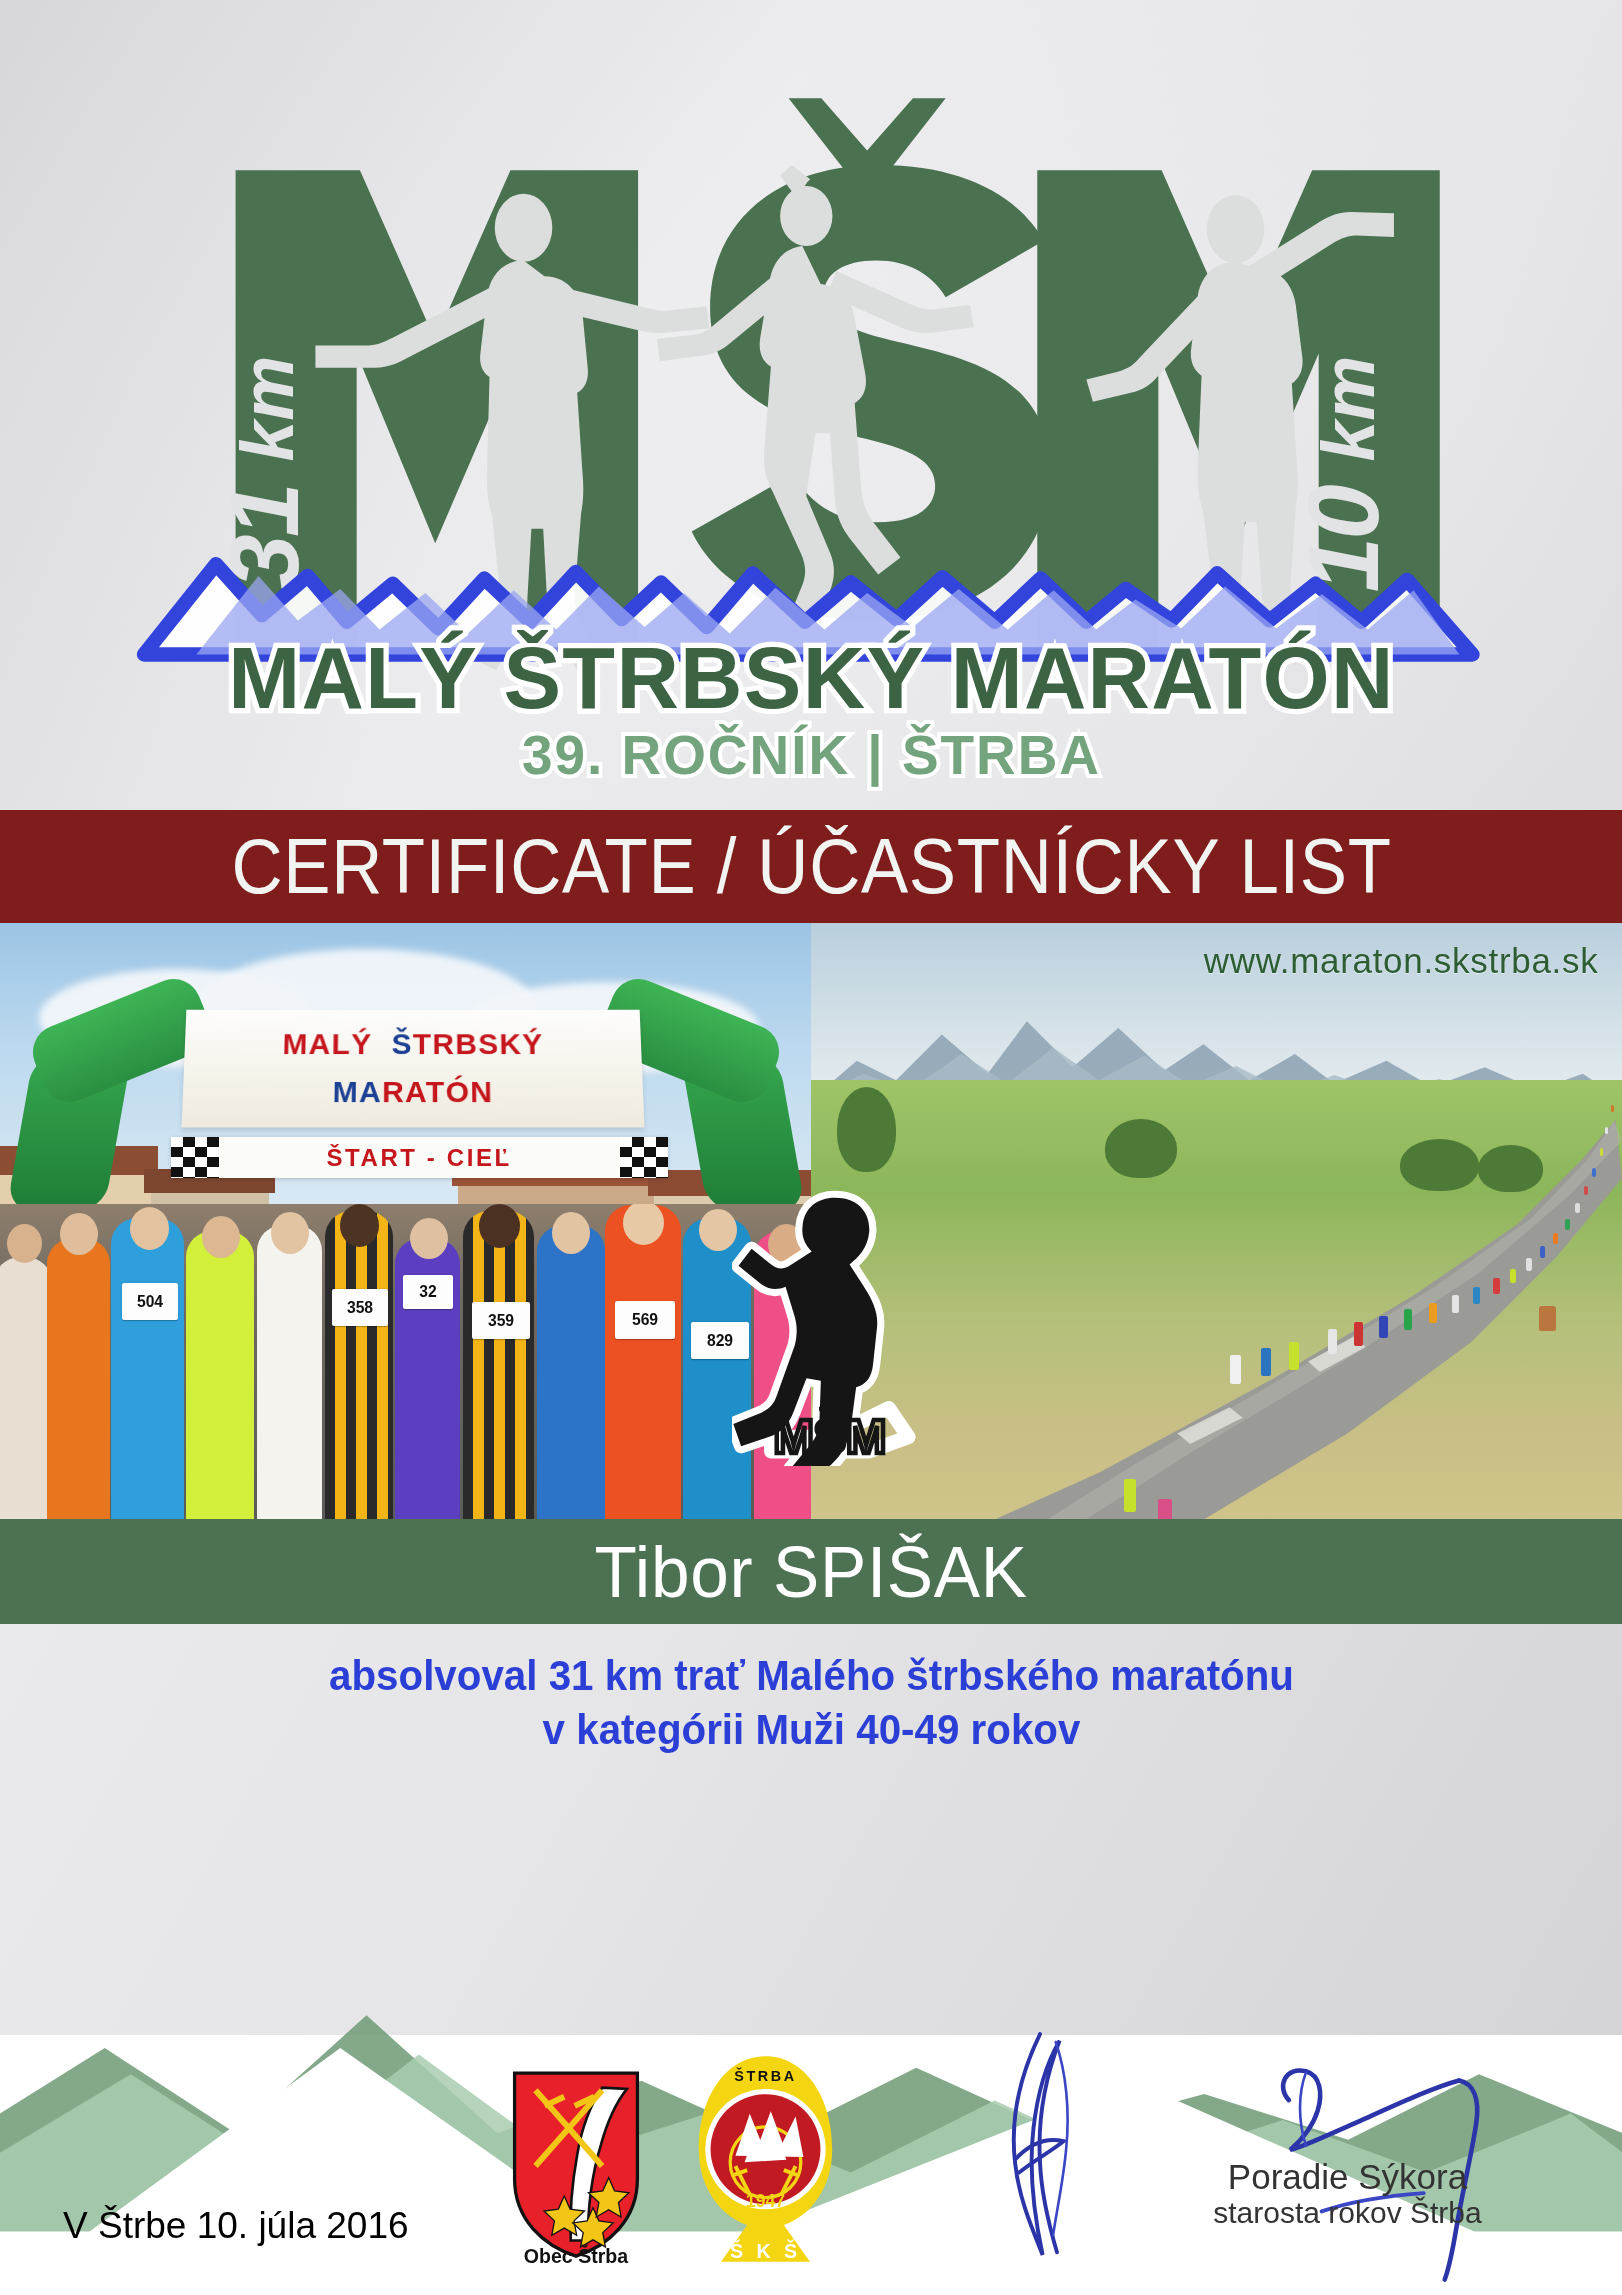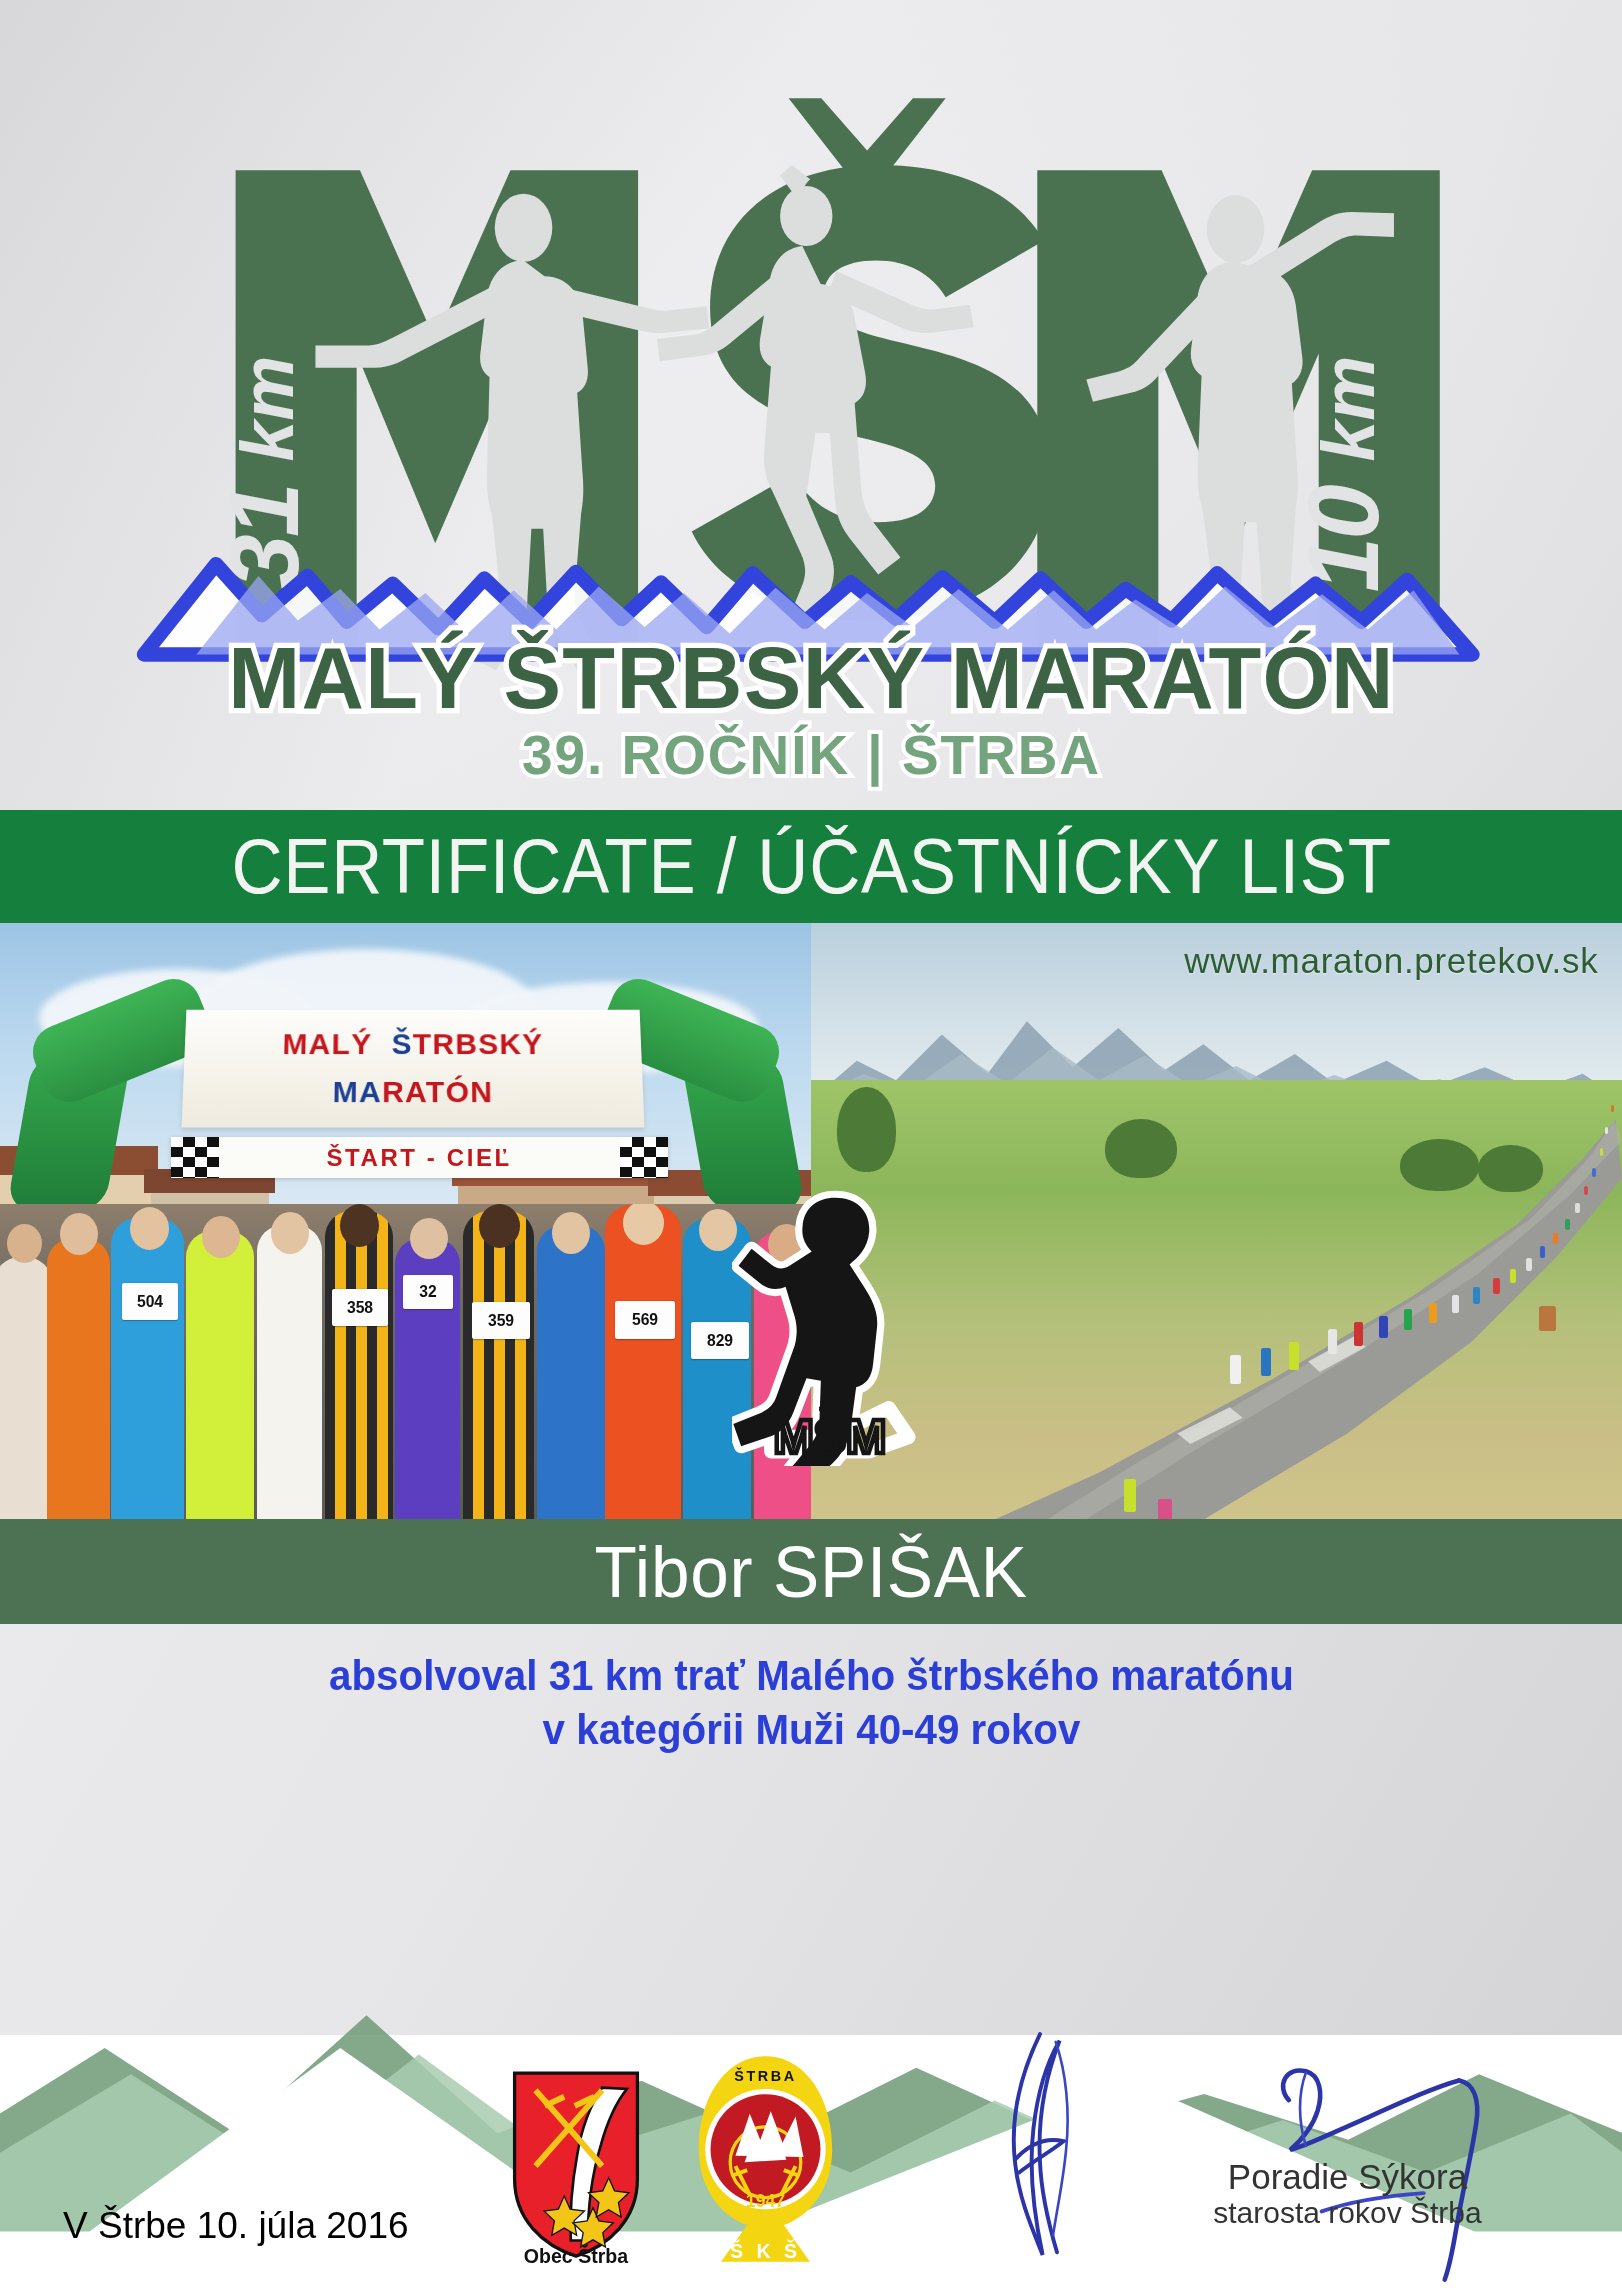--- a/index.html
+++ b/index.html
@@ -24,21 +24,21 @@
     opacity:.85;
   }
 
   
   .logo-wrap{position:absolute;left:0;top:0;width:1623px;height:805px;}
   .logo-svg{position:absolute;left:0;top:0;}
 
   
   .cert-bar{
     position:absolute;left:0;top:810px;width:1623px;height:113px;
-    background:#15803d;
+    background:#7f1d1d;
     display:flex;align-items:center;justify-content:center;
   }
   .cert-bar-title{
     color:#f2f4f2;
     font-size:77px;
     letter-spacing:0.7px;
     font-weight:400;
     transform:scaleX(.92);
     white-space:nowrap;
   }
@@ -383,21 +383,21 @@
       <div class="sm-runner" style="left:742px;top:310px;width:5.2px;height:11px;background:#ec7b22;"></div>
       <div class="sm-runner" style="left:754px;top:296px;width:4.6px;height:10.5px;background:#2fa055;"></div>
       <div class="sm-runner" style="left:764px;top:280px;width:4.6px;height:9.8px;background:#dcdcdc;"></div>
       <div class="sm-runner" style="left:773px;top:263px;width:3.9px;height:9.2px;background:#d24b4b;"></div>
       <div class="sm-runner" style="left:781px;top:245px;width:3.9px;height:8.5px;background:#3f6fd0;"></div>
       <div class="sm-runner" style="left:789px;top:225px;width:3.3px;height:7.9px;background:#c9dd3a;"></div>
       <div class="sm-runner" style="left:794px;top:204px;width:3.3px;height:7.2px;background:#e6e6e6;"></div>
       <div class="sm-runner" style="left:800px;top:182px;width:3.3px;height:6.5px;background:#d2762a;"></div>
       <div class="sm-runner" style="left:728px;top:383px;width:17px;height:25px;background:#b9763f;border-radius:2.6px;"></div>
 
-      <div class="url">www.maraton.pretekov.sk</div>
+      <div class="url">www.maraton.skstrba.sk</div>
     </div>
   </div>
 
   <svg class="msm-badge" viewBox="0 0 300 440">
     <g stroke="#ffffff" stroke-width="22" stroke-linejoin="round" fill="none">
       <path d="M158 30 c34 0 54 22 52 52 c-2 26 -18 40 -30 50 l22 34 c14 22 22 40 20 62
                l-6 56 c-2 20 -10 32 -26 36 l-8 60 c-4 26 -14 44 -30 58 l-36 32 -26 -26 28 -34
                c12 -14 16 -26 16 -44 l2 -56 -22 -4 -20 52 c-8 20 -20 32 -38 38 l-42 14 -12 -34
                40 -16 c14 -6 22 -14 26 -26 l28 -78 c4 -16 4 -30 0 -44 l-14 -46
                c-14 6 -28 4 -40 -6 l-32 -26 20 -26 30 24 c10 8 18 8 28 2 l34 -22

